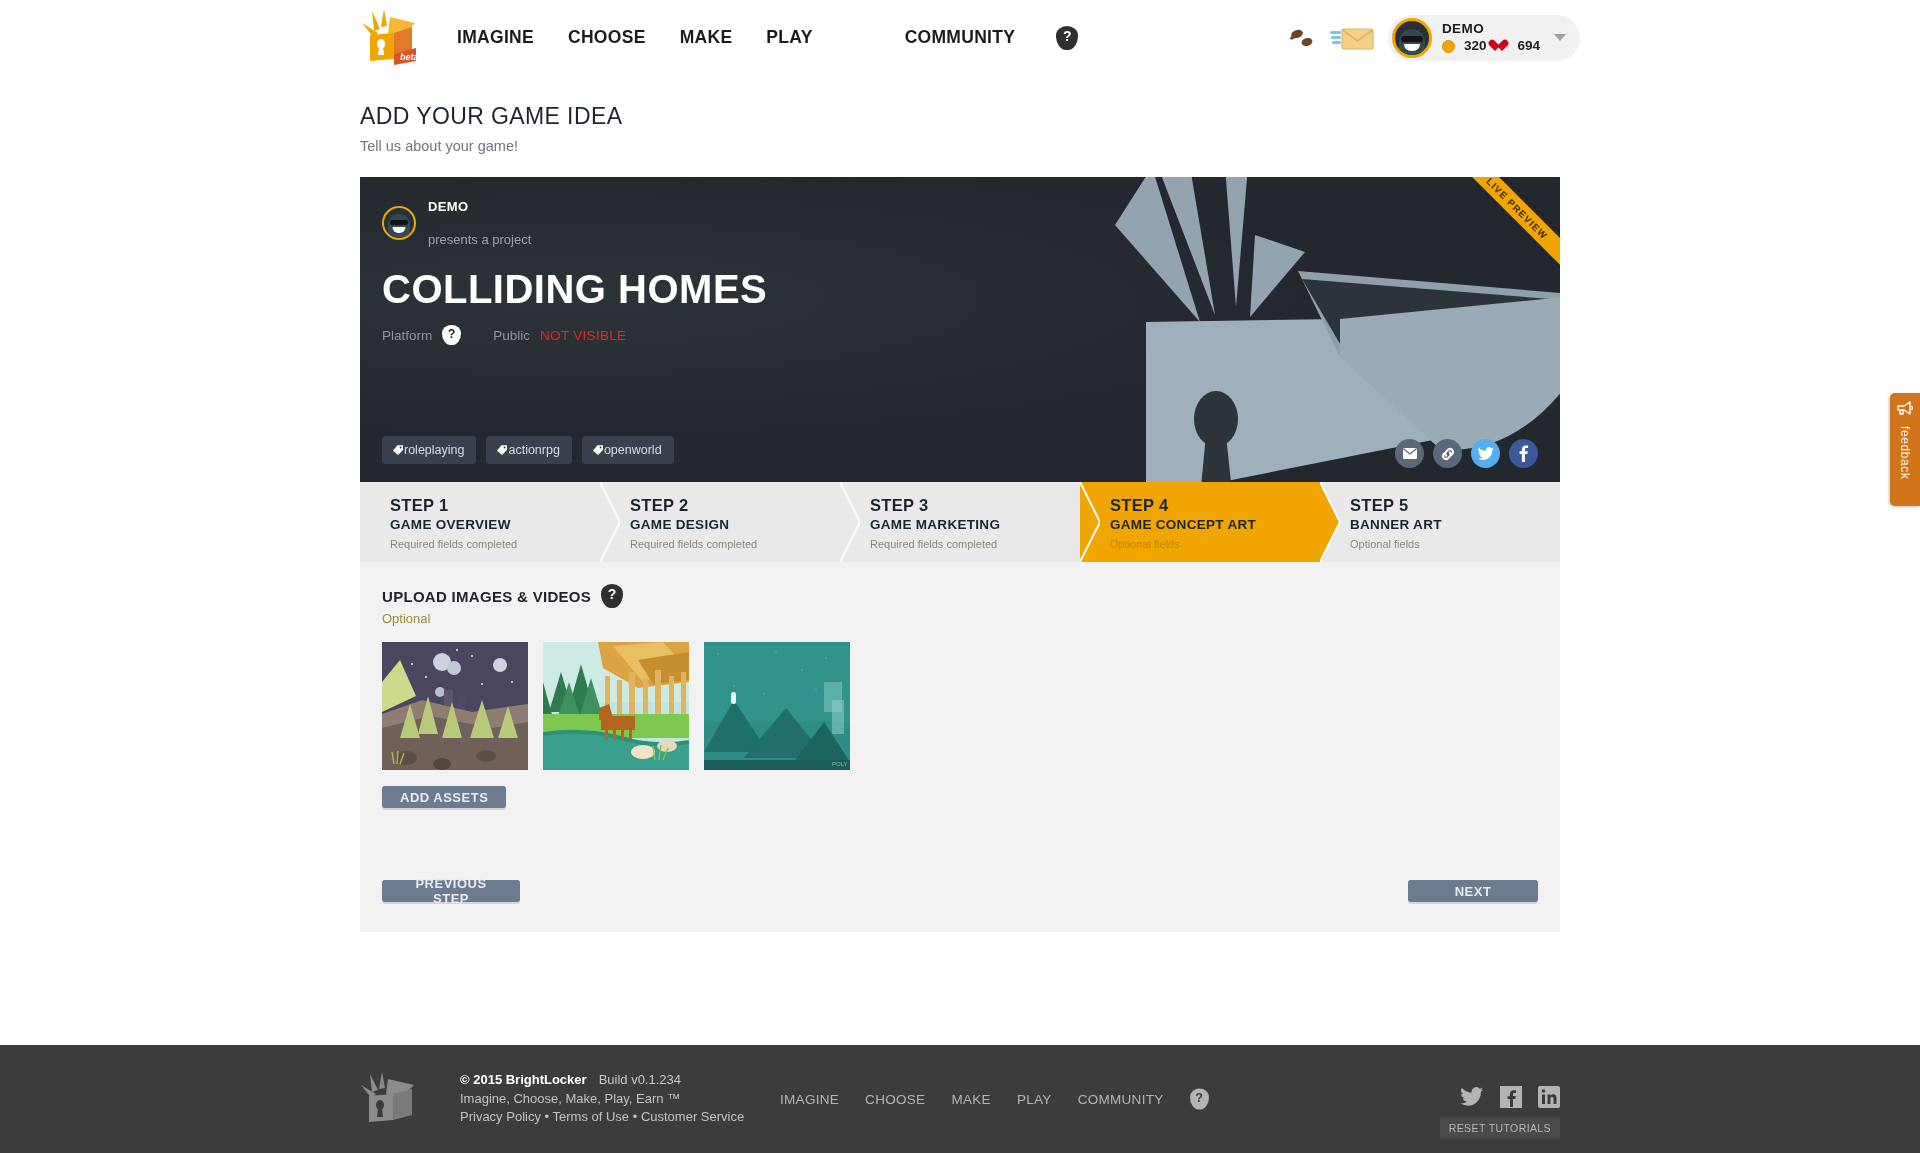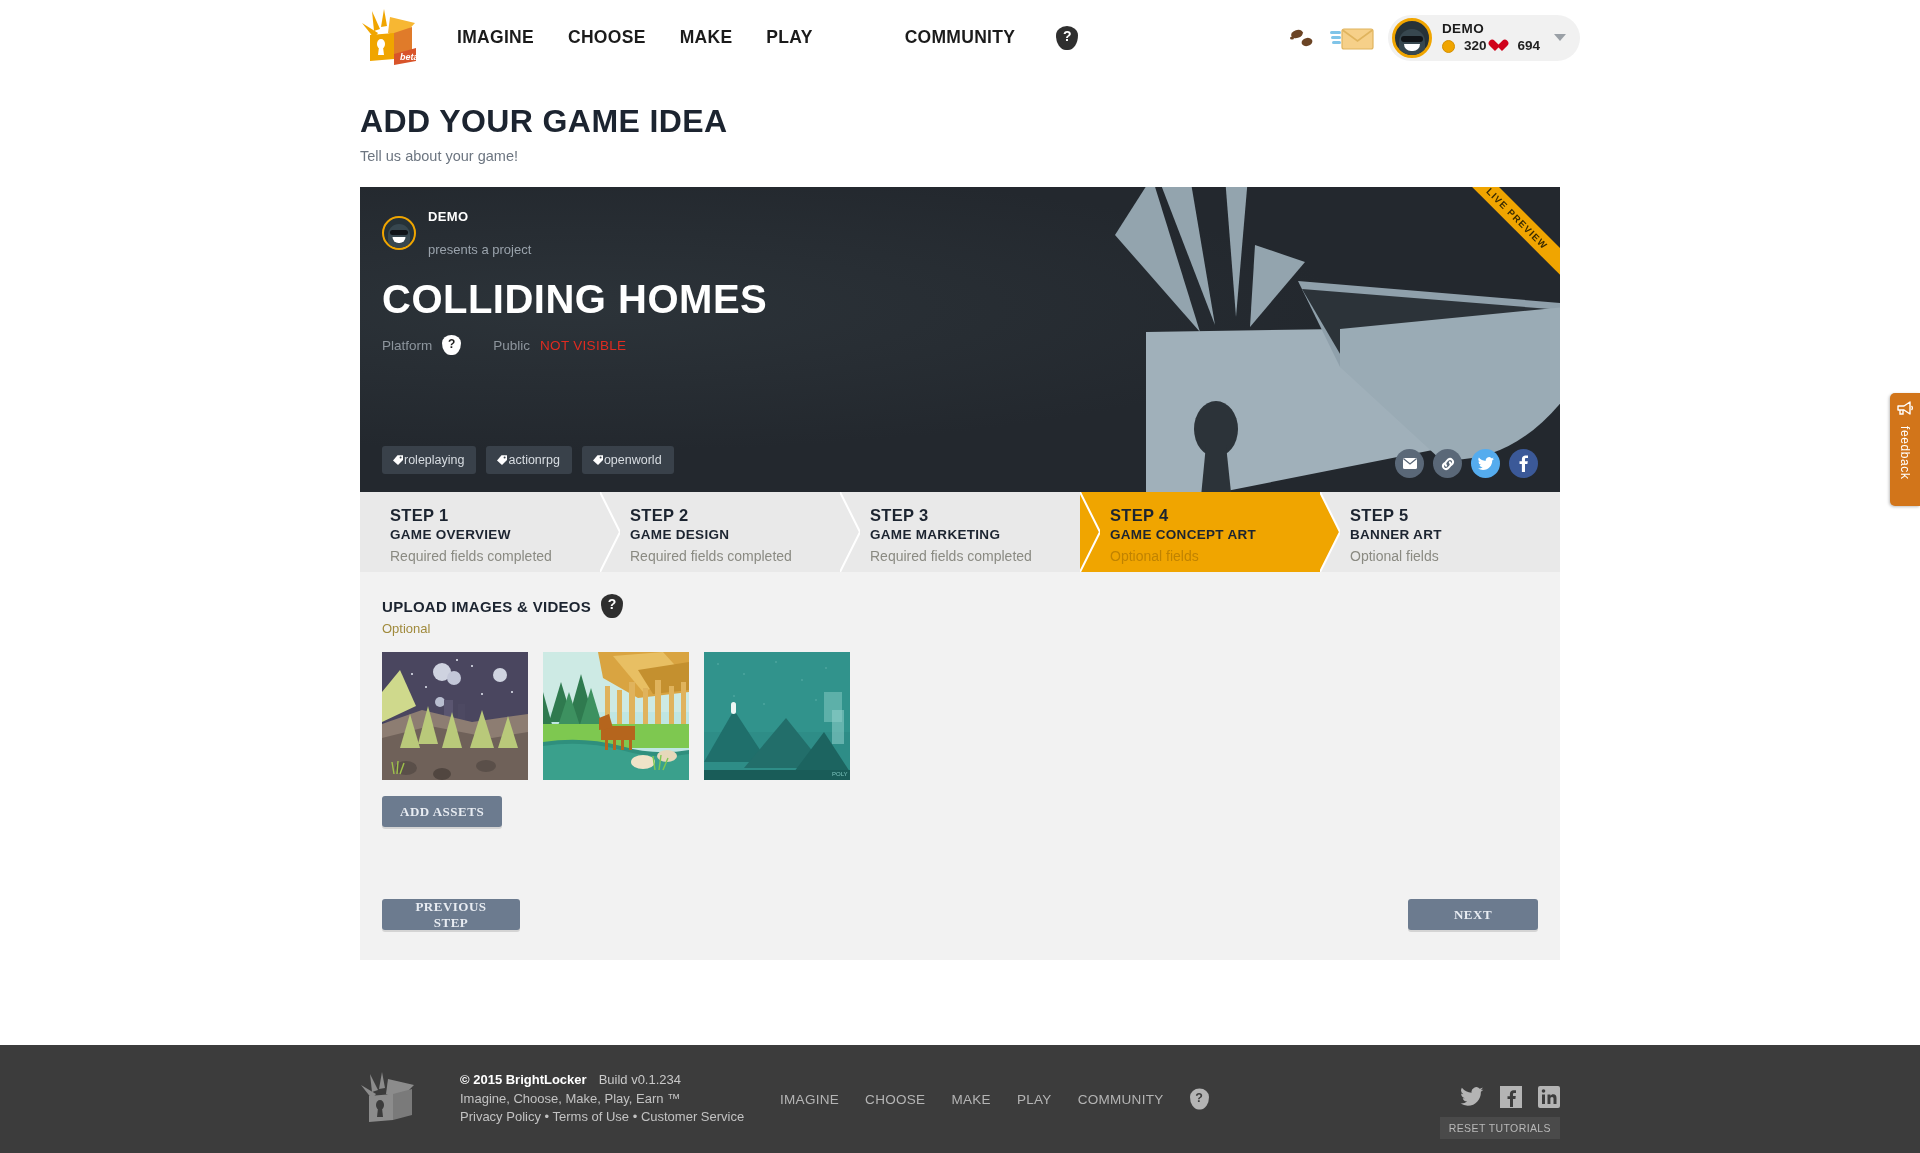--- a/index.html
+++ b/index.html
@@ -97,21 +97,21 @@
   .heart::after{ left:0; transform:rotate(45deg); transform-origin:100% 100%; }
   .stat-val { font-size:13.5px; }
   .chevron {
     width:0;height:0;border-left:6px solid transparent;border-right:6px solid transparent;
     border-top:7px solid #9aa0a6; margin-left:4px;
   }
 
   
   .page-wrap { width:1200px; margin:0 auto; }
   .page-title {
-    font-size:32px; font-weight:bold; letter-spacing:.4px;
+    font-size:23px; font-weight:normal; letter-spacing:.4px;
     color:#1c2430; margin:28px 0 0 0;
   }
   .page-sub { font-size:14.5px; color:#6c7580; margin-top:8px; }
 
   
   .game-card {
     margin-top:23px;
     height:305px; position:relative; overflow:hidden;
     background:#23282e;
     background-image:
@@ -172,40 +172,39 @@
   .step {
     position:relative; flex:1; padding:14px 0 0 30px;
     background:#e9e9e9;
   }
   .step.active { background:#f0a500; }
   .step .arrow {
     position:absolute; right:-20px; top:0; width:20px; height:80px; z-index:3;
   }
   .step-num { font-size:16.5px; font-weight:bold; color:#1c2430; letter-spacing:.3px; }
   .step-name { font-size:13.5px; font-weight:bold; color:#1c2430; letter-spacing:.3px; margin-top:2px;}
-  .step-stat { font-size:14px; color:#8a8a82; margin-top:6px; }
+  .step-stat { font-size:11px; color:#8a8a82; margin-top:6px; }
   .step.active .step-stat { color:#c08300; }
 
   
   .panel { background:#f2f2f2; padding:22px 0 30px 0; }
   .panel-inner { padding:0 22px; }
   .section-title { display:flex; align-items:center; gap:10px; }
   .section-title .t { font-size:15px; font-weight:bold; color:#1c2430; letter-spacing:.3px; }
   .section-sub { font-size:13px; color:#a08a3c; margin-top:3px; }
   .thumbs { display:flex; gap:15px; margin-top:16px; }
   .thumb { width:146px; height:128px; overflow:hidden; background:#888; position:relative; }
   .thumb svg{display:block;}
   .btn {
     display:inline-flex; align-items:center; justify-content:center;
     background:#6c7b8f; color:#e8ecf2;
     font-size:13px; font-weight:bold; letter-spacing:.5px;
     border:none; border-radius:3px;
-    padding:0 18px; height:31px; cursor:pointer;
+    padding:0 18px; height:22px; cursor:pointer;
     box-shadow:0 2px 0 rgba(0,0,0,.12);
-    font-family:Liberation Serif, serif;
   }
   .add-assets { margin-top:16px; }
   .nav-btns { display:flex; justify-content:space-between; margin-top:72px; }
   .btn-prev { width:138px; }
   .btn-next { width:130px; }
 
   
   .footer {
     position:absolute; left:0; bottom:0; width:100%;
     height:108px; background:#3c3c3c;

